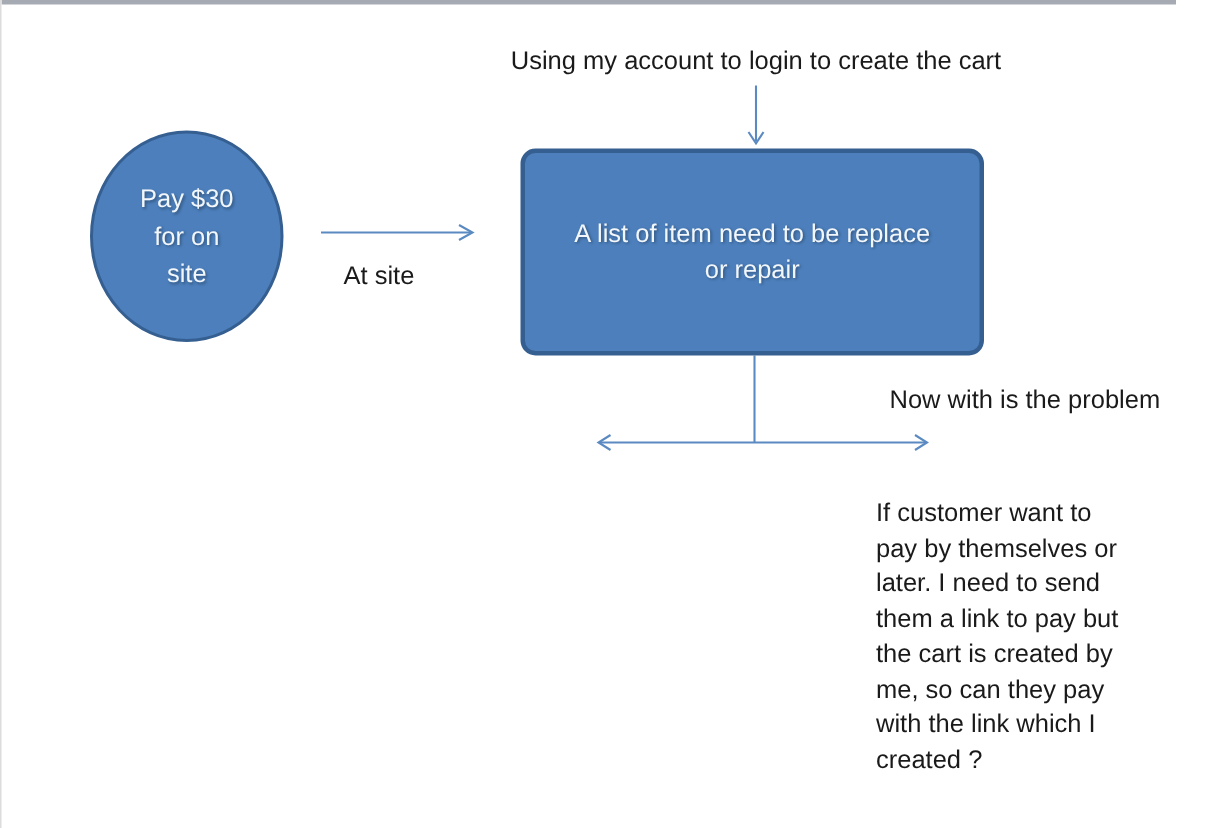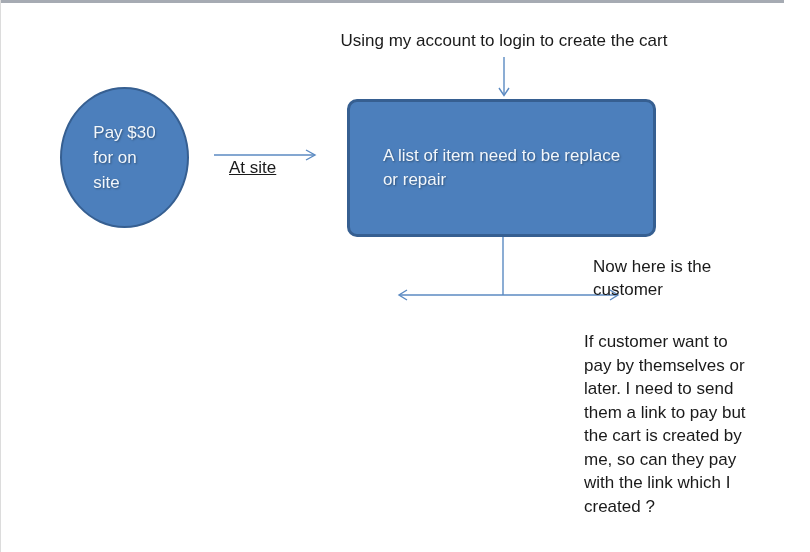--- a/index.html
+++ b/index.html
@@ -37,31 +37,32 @@
     fill:none;
   }
   .note{
     position:absolute;
     font-size:17px;
     line-height:23px;
     color:var(--note-text);
   }
   .preline{white-space:pre-line;}
   .top-note{left:303px;top:29px;width:400px;text-align:center;}
-  .atsite-note{left:228px;top:156px;text-decoration:underline;}
+  .atsite-note{left:228px;top:172px;}
   .problem-note{left:592px;top:255px;}
   .cash-note{left:199px;top:285px;line-height:24px;}
   .paylink-note{left:583px;top:330px;width:235px;line-height:23.5px;}
   .shape{
     position:absolute;
     box-sizing:border-box;
     background:var(--shape-fill);
     border:2px solid var(--shape-border);
     display:flex;align-items:center;justify-content:center;
     color:var(--shape-text);
+    text-align:center;
     text-shadow:1px 1px 2px rgba(0,0,0,0.35);
   }
   .ellipse{
     left:59px;top:87px;width:129px;height:141px;
     border-radius:50%;
     font-size:17px;line-height:25px;
   }
   .box{
     left:346px;top:99px;width:309px;height:138px;
     border-width:3px;
@@ -100,21 +101,21 @@
 site</span>
   </div>
 
   <div class="note atsite-note">At site</div>
 
   <div class="shape box">
     <span class="preline">A list of item need to be replace
 or repair</span>
   </div>
 
-  <div class="note problem-note">Now here is the customer</div>
+  <div class="note problem-note">Now with is the problem</div>
 
 
   <div class="note paylink-note preline">If customer want to
 pay by themselves or
 later. I need to send
 them a link to pay but
 the cart is created by
 me, so can they pay
 with the link which I
 created ?</div>

